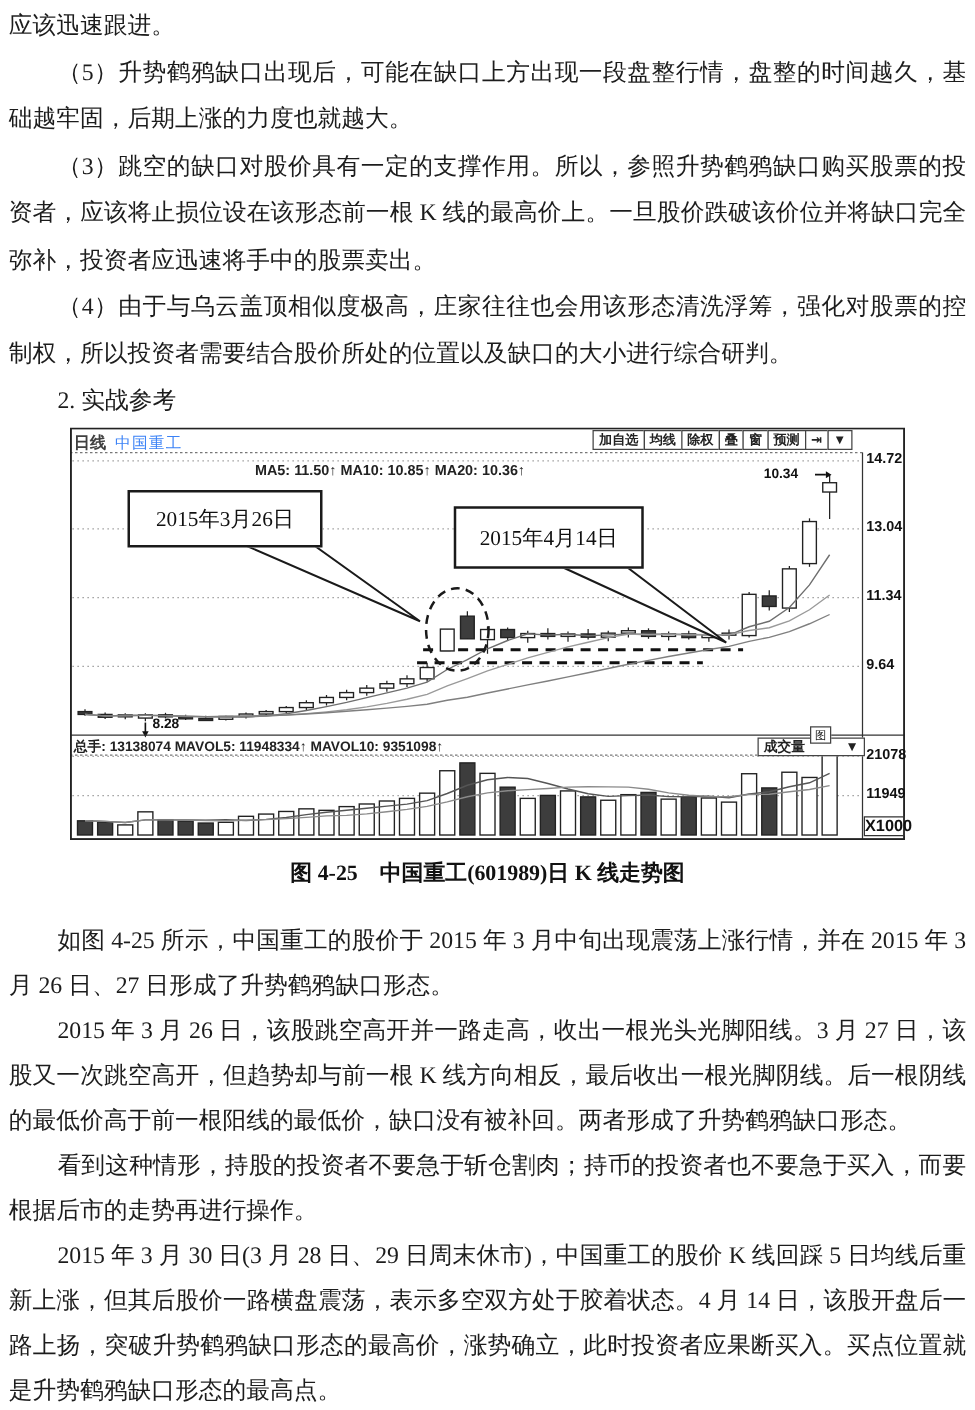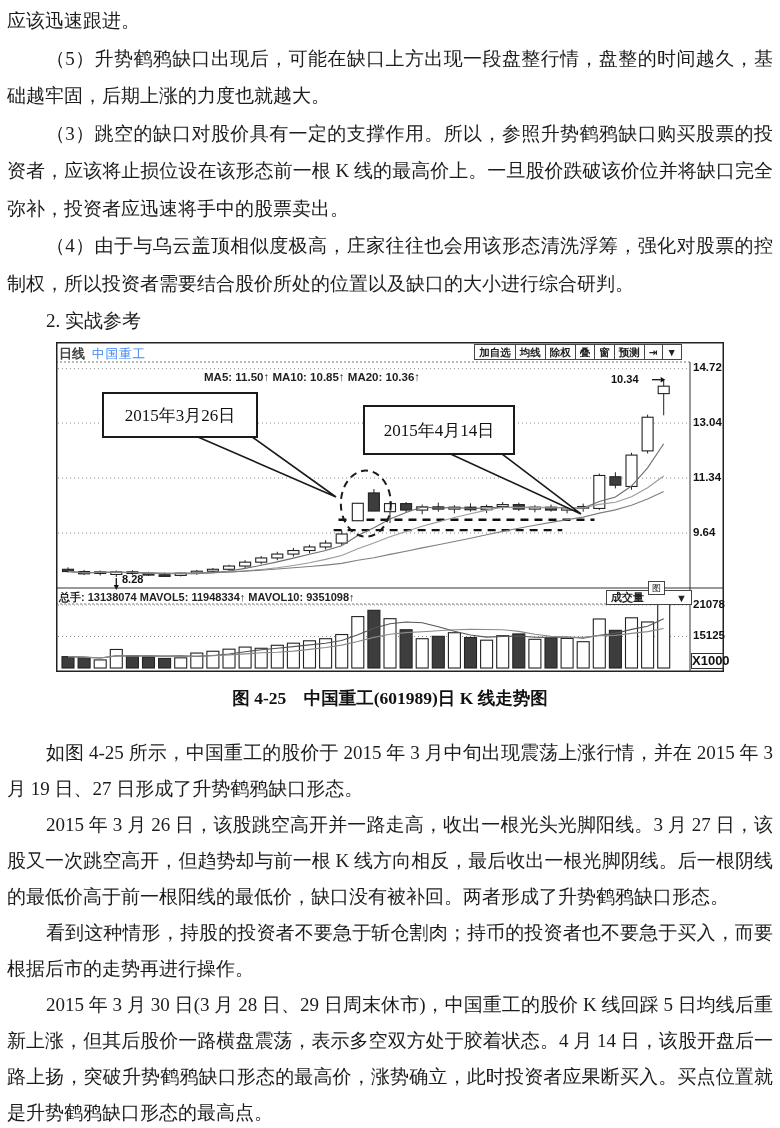--- a/index.html
+++ b/index.html
@@ -211,39 +211,39 @@
       <span class="tbtn">预测</span>
       <span class="tbtn">⇥</span>
       <span class="tbtn">▼</span>
     </div>
 
     <div class="ch-abs axis-label pa0">14.72</div>
     <div class="ch-abs axis-label pa1">13.04</div>
     <div class="ch-abs axis-label pa2">11.34</div>
     <div class="ch-abs axis-label pa3">9.64</div>
     <div class="ch-abs axis-label va0">21078</div>
-    <div class="ch-abs axis-label va1">15125</div>
+    <div class="ch-abs axis-label va1">11949</div>
     <div class="ch-abs vol-unit">X1000</div>
 
     <div class="ch-abs vol-header-text">总手: 13138074  MAVOL5: 11948334↑  MAVOL10: 9351098↑</div>
     <div class="ch-abs vol-dropdown">
       <span>成交量</span>
       <span>▼</span>
     </div>
     <div class="ch-abs tool-icon">图</div>
 
     <div class="callout callout1">2015年3月26日</div>
     <div class="callout callout2">2015年4月14日</div>
 
     <div class="anno anno-low">8.28</div>
     <div class="anno anno-high">10.34</div>
   </div>
 
   <div class="caption">图 4-25　中国重工(601989)日 K 线走势图</div>
 
   <div id="text-bottom" class="textblock" style="top:735px;">
-    <p class="indent">如图 4-25 所示，中国重工的股价于 2015 年 3 月中旬出现震荡上涨行情，并在 2015 年 3 月 19 日、27 日形成了升势鹤鸦缺口形态。</p>
+    <p class="indent">如图 4-25 所示，中国重工的股价于 2015 年 3 月中旬出现震荡上涨行情，并在 2015 年 3 月 26 日、27 日形成了升势鹤鸦缺口形态。</p>
     <p class="indent">2015 年 3 月 26 日，该股跳空高开并一路走高，收出一根光头光脚阳线。3 月 27 日，该股又一次跳空高开，但趋势却与前一根 K 线方向相反，最后收出一根光脚阴线。后一根阴线的最低价高于前一根阳线的最低价，缺口没有被补回。两者形成了升势鹤鸦缺口形态。</p>
     <p class="indent">看到这种情形，持股的投资者不要急于斩仓割肉；持币的投资者也不要急于买入，而要根据后市的走势再进行操作。</p>
     <p class="indent">2015 年 3 月 30 日(3 月 28 日、29 日周末休市)，中国重工的股价 K 线回踩 5 日均线后重新上涨，但其后股价一路横盘震荡，表示多空双方处于胶着状态。4 月 14 日，该股开盘后一路上扬，突破升势鹤鸦缺口形态的最高价，涨势确立，此时投资者应果断买入。买点位置就是升势鹤鸦缺口形态的最高点。</p>
   </div>
 
 </div>
 
 </body></html>

